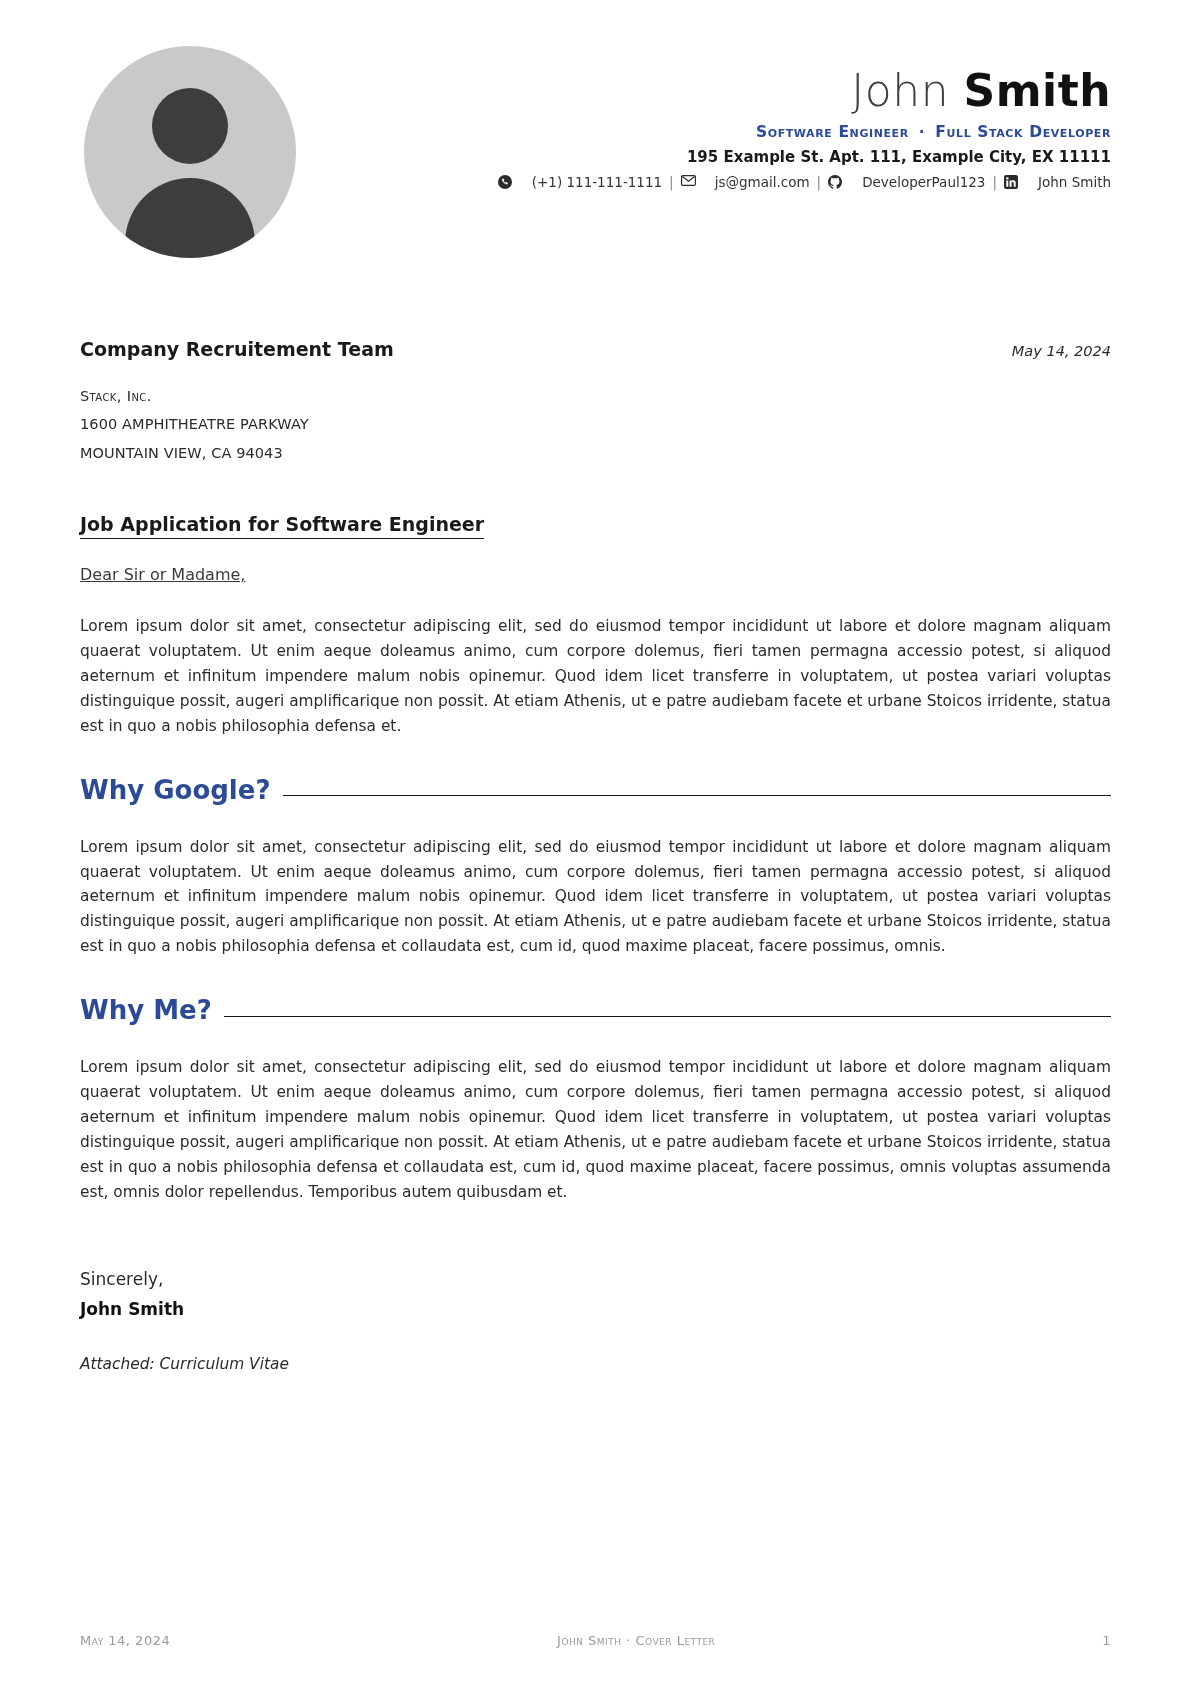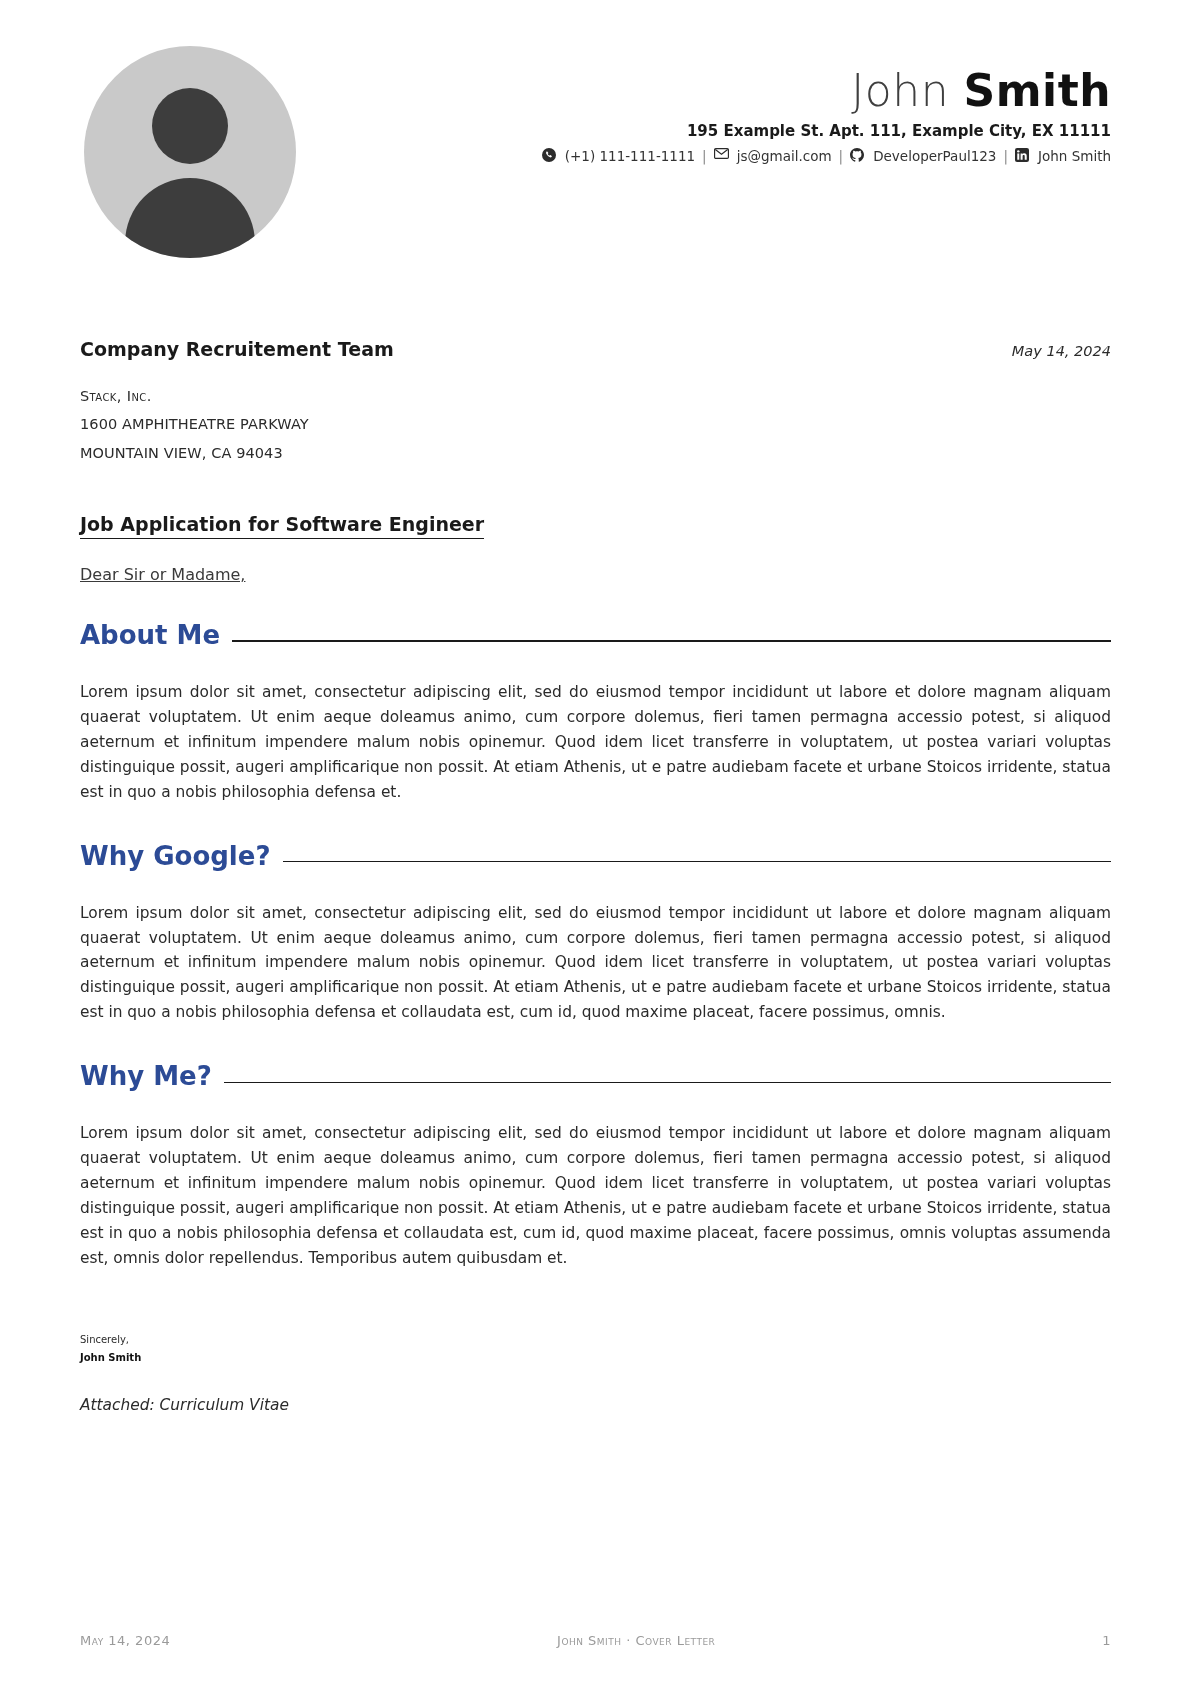--- a/index.html
+++ b/index.html
@@ -100,22 +100,22 @@
     margin-top: 8px;
     font-size: 13.5px;
     color: #333;
     display: flex;
     justify-content: flex-end;
     align-items: center;
     gap: 5px;
   }
   .contact-item {
     display: inline-flex;
-    align-items: flex-start;
-    gap: 9px;
+    align-items: center;
+    gap: 20px;
     white-space: nowrap;
   }
   .sep { color: #888; padding: 0 2px; }
   .ico {
     display: inline-block;
     width: 14px;
     height: 14px;
     line-height: 0;
   }
   .ico svg { display:block; }
@@ -191,21 +191,21 @@
     margin-top: 30px;
     font-size: 15.4px;
     line-height: 1.62;
     text-align: justify;
     color: #2b2b2b;
   }
 
   
   .signoff {
     margin-top: 60px;
-    font-size: 10px;
+    font-size: 17px;
     line-height: 1.75;
     color: #2b2b2b;
   }
   .signoff .sig-name { font-weight: 700; color:#111; }
   .attached {
     margin-top: 30px;
     font-size: 15.4px;
     font-style: italic;
     color: #2b2b2b;
   }
@@ -235,20 +235,25 @@
   <div class="header">
     <div class="avatar">
       <div class="head"></div>
       <div class="body"></div>
     </div>
 
     <div class="id-block">
       <div class="name">
         <span class="first">John</span>
         <span class="last">Smith</span>
+      </div>
+      <div class="subtitle">
+        <span>Software Engineer</span>
+        <span class="dot">·</span>
+        <span>Full Stack Developer</span>
       </div>
       <div class="address-line">195 Example St. Apt. 111, Example City, EX 11111</div>
 
       <div class="contact-line">
         <span class="contact-item">
           <span class="ico">
             <svg width="14" height="14" viewBox="0 0 16 16">
                 <circle cx="8" cy="8" r="8" fill="#2b2b2b"></circle>
                 <path d="M5 4.4c.5-.5 1.1-.3 1.4.1l.7 1c.2.3.1.6-.1.8l-.4.4c-.1.1-.1.2 0 .4.3.6 1 1.3 1.6 1.6.2.1.3.1.4 0l.4-.4c.2-.2.5-.3.8-.1l1 .7c.4.3.6.9.1 1.4-.9.9-2.1.4-3.3-.5C6.2 8.5 4.9 7 4.7 6c-.1-.6.0-1.2.3-1.6z" fill="#fff"></path>
               </svg>
@@ -302,24 +307,20 @@
     <div class="company-name">Stack, Inc.</div>
     <div class="addr">1600 AMPHITHEATRE PARKWAY</div>
     <div class="addr">MOUNTAIN VIEW, CA 94043</div>
   </div>
 
   <div>
     <div class="subject">Job Application for Software Engineer</div>
   </div>
   <div class="salutation">Dear Sir or Madame,</div>
 
-  <div class="section-head">
-    <div class="section-title">About Me</div>
-    <div class="rule"></div>
-  </div>
   <div class="para">Lorem ipsum dolor sit amet, consectetur adipiscing elit, sed do eiusmod tempor incididunt ut labore et dolore magnam aliquam quaerat voluptatem. Ut enim aeque doleamus animo, cum corpore dolemus, fieri tamen permagna accessio potest, si aliquod aeternum et infinitum impendere malum nobis opinemur. Quod idem licet transferre in voluptatem, ut postea variari voluptas distinguique possit, augeri amplificarique non possit. At etiam Athenis, ut e patre audiebam facete et urbane Stoicos irridente, statua est in quo a nobis philosophia defensa et.</div>
 
   <div class="section-head">
     <div class="section-title">Why Google?</div>
     <div class="rule"></div>
   </div>
   <div class="para">Lorem ipsum dolor sit amet, consectetur adipiscing elit, sed do eiusmod tempor incididunt ut labore et dolore magnam aliquam quaerat voluptatem. Ut enim aeque doleamus animo, cum corpore dolemus, fieri tamen permagna accessio potest, si aliquod aeternum et infinitum impendere malum nobis opinemur. Quod idem licet transferre in voluptatem, ut postea variari voluptas distinguique possit, augeri amplificarique non possit. At etiam Athenis, ut e patre audiebam facete et urbane Stoicos irridente, statua est in quo a nobis philosophia defensa et collaudata est, cum id, quod maxime placeat, facere possimus, omnis.</div>
 
   <div class="section-head">
     <div class="section-title">Why Me?</div>

